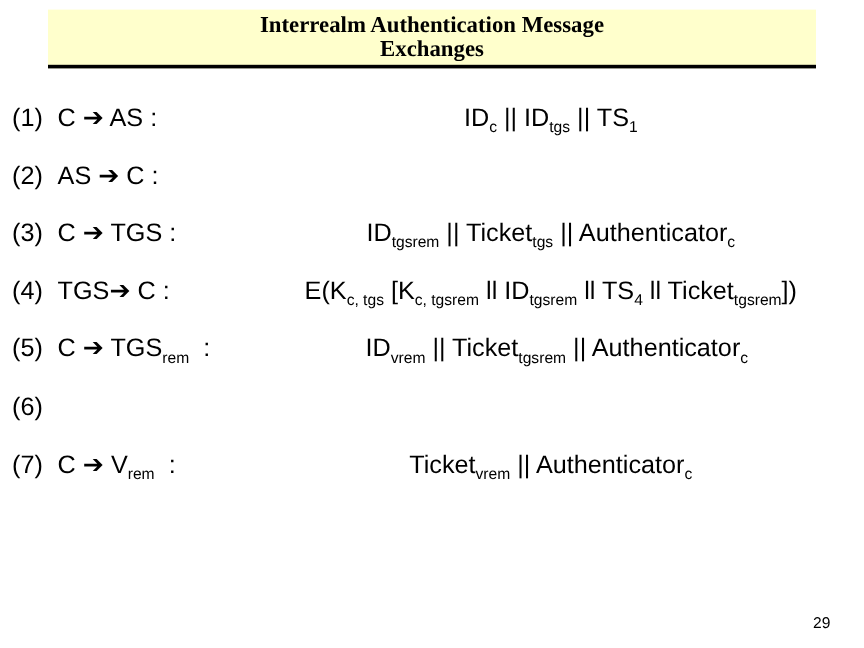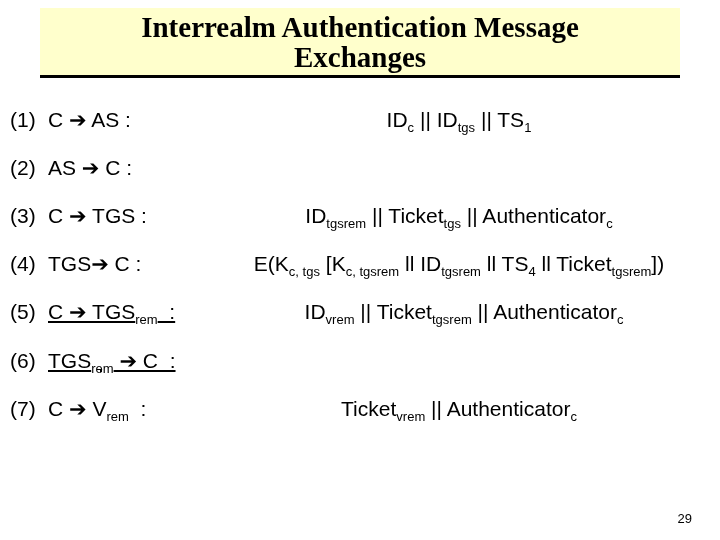--- a/index.html
+++ b/index.html
@@ -13,41 +13,41 @@
     position: relative;
   }
   .title-box {
     margin: 8px 40px 18px 40px;
     background: #ffffcc;
     border-bottom: 3px solid #000;
     text-align: center;
     padding: 4px 10px 2px 10px;
     font-family: "Comic Sans MS", "Comic Sans", cursive;
     font-weight: bold;
-    font-size: 29px;
+    font-size: 19px;
     line-height: 1.05;
   }
   .rows {
     padding: 0 10px;
   }
   .row {
     display: flex;
     align-items: baseline;
     font-size: 21px;
     line-height: 1.15;
     padding: 12px 0;
     white-space: nowrap;
   }
   .col-idx {
     min-width: 38px;
   }
   .col-dir {
     min-width: 160px;
   }
-  .col-dir.w2 { min-width: 170px; text-decoration: underline; }
+  .col-dir.w2 { min-width: 170px; }
   .col-msg {
     flex: 1;
     text-align: center;
   }
   sub {
     font-size: 0.62em;
     vertical-align: sub;
     line-height: 0;
   }
   .pagenum {
@@ -85,21 +85,20 @@
     <span class="col-dir">TGS➔ C :</span>
     <span class="col-msg">E(K<sub>c, tgs</sub> [K<sub>c, tgsrem</sub> ll ID<sub>tgsrem</sub> ll TS<sub>4</sub> ll Ticket<sub>tgsrem</sub>])</span>
   </div>
   <div class="row">
     <span class="col-idx">(5)</span>
     <span class="col-dir w2">C ➔ TGS<sub>rem</sub>&nbsp; :</span>
     <span class="col-msg">ID<sub>vrem</sub> || Ticket<sub>tgsrem</sub> || Authenticator<sub>c</sub></span>
   </div>
   <div class="row">
     <span class="col-idx">(6)</span>
-    <span class="col-dir w2">TGS<sub>rem</sub> ➔ C&nbsp; :</span>
   </div>
   <div class="row">
     <span class="col-idx">(7)</span>
     <span class="col-dir">C ➔ V<sub>rem</sub>&nbsp; :</span>
     <span class="col-msg">Ticket<sub>vrem</sub> || Authenticator<sub>c</sub></span>
   </div>
 </div>
 
 <div class="pagenum">29</div>
 

